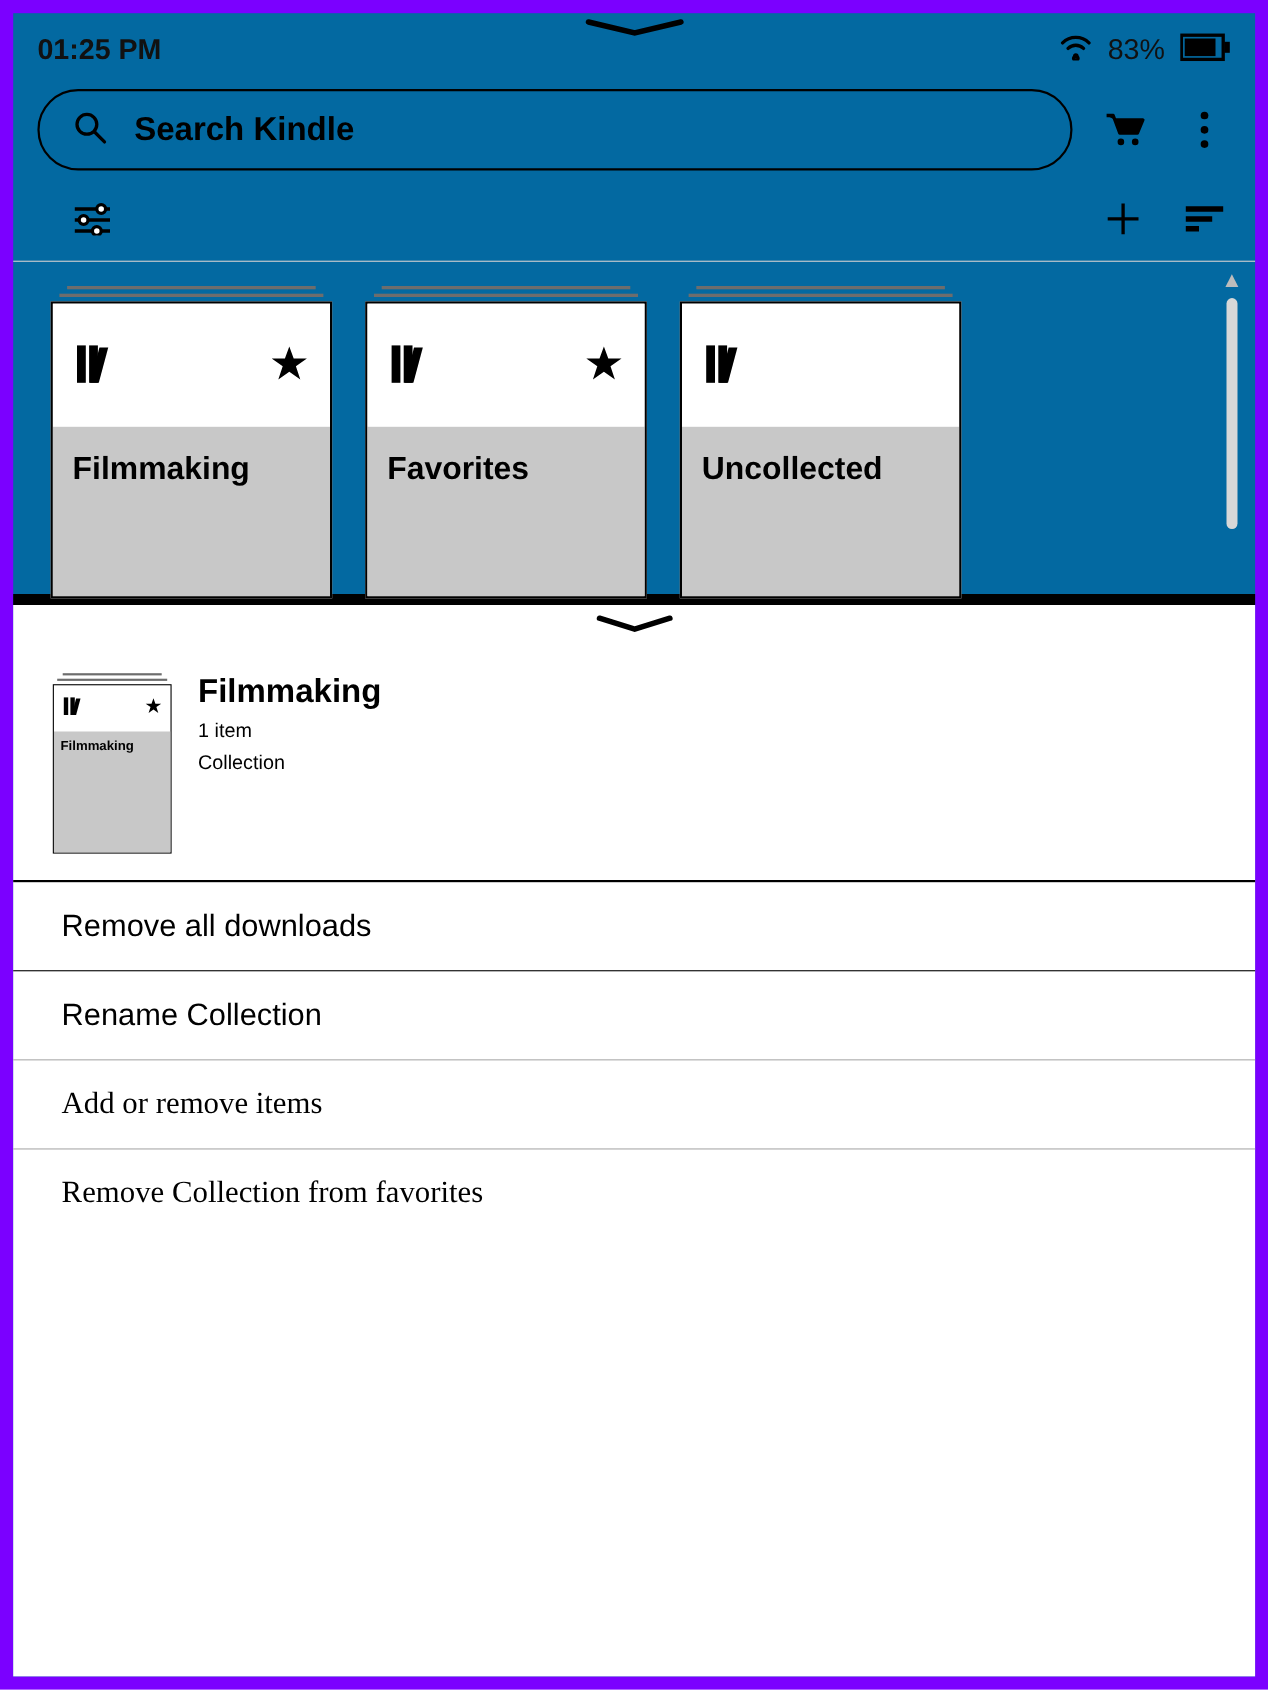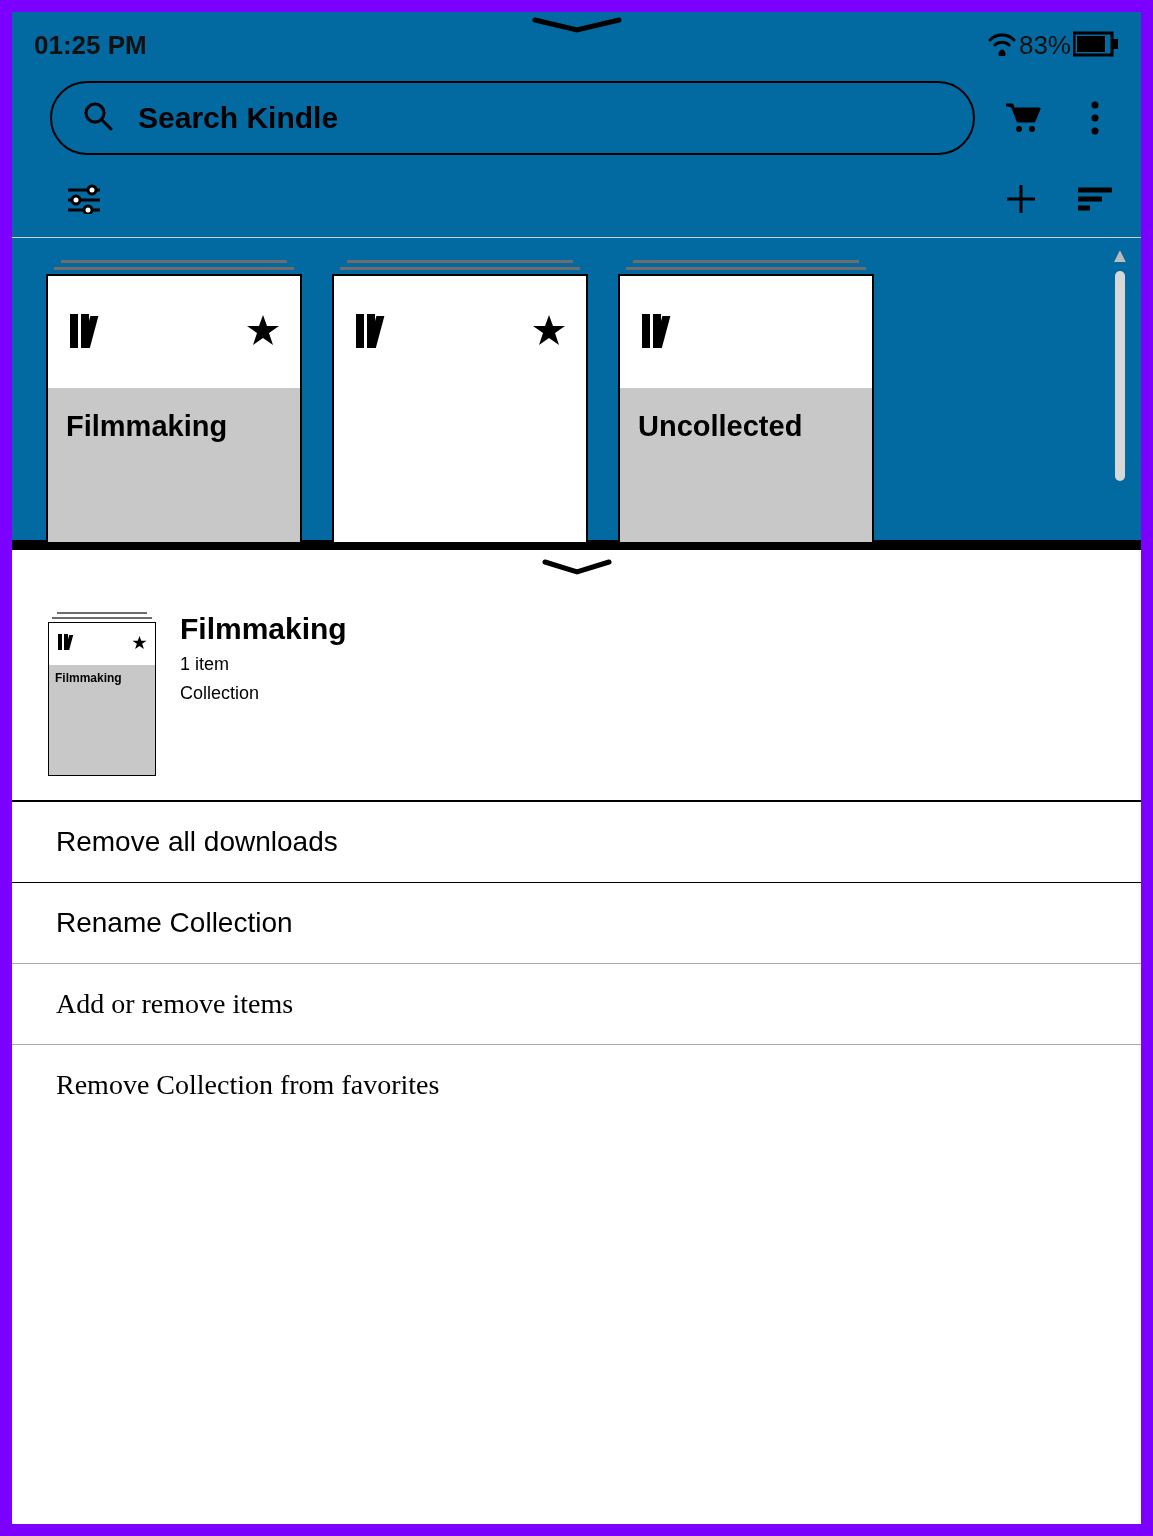--- a/index.html
+++ b/index.html
@@ -39,32 +39,32 @@
     .pull-handle {
       position: absolute;
       left: 50%;
       transform: translateX(-50%);
       top: 4px;
     }
     .status-right {
       margin-left: auto;
       display: flex;
       align-items: center;
-      gap: 2px;
+      gap: 14px;
     }
     .battery-pct {
       font-size: 26px;
       font-weight: 500;
       color: #111;
     }
     
     .search-row {
       display: flex;
       align-items: center;
-      padding: 10px 22px 10px 38px;
+      padding: 10px 22px 10px 22px;
       gap: 24px;
     }
     .search-pill {
       flex: 1;
       border: 2px solid #000;
       border-radius: 50px;
       height: 74px;
       display: flex;
       align-items: center;
       padding: 0 30px;
@@ -374,20 +374,23 @@
                 <rect x="2" y="4" width="8" height="34" fill="#000"></rect>
                 <rect x="13" y="4" width="8" height="34" fill="#000"></rect>
                 <rect x="24" y="6" width="8" height="32" fill="#000" transform="skewX(-15)"></rect>
               </svg>
           </span>
           <span>
             <svg width="34" height="34" viewBox="0 0 34 34">
                 <path d="M17 2 L21 13 L33 13 L23 20 L27 32 L17 25 L7 32 L11 20 L1 13 L13 13 Z" fill="#000"></path>
               </svg>
           </span>
+        </div>
+        <div class="card-bottom">
+          <div class="card-title">Favorites</div>
         </div>
       </div>
     </div>
 
     <div class="collection-card">
       <div class="stack-line l1"></div>
       <div class="stack-line l2"></div>
       <div class="card-box">
         <div class="card-top">
           <span>

